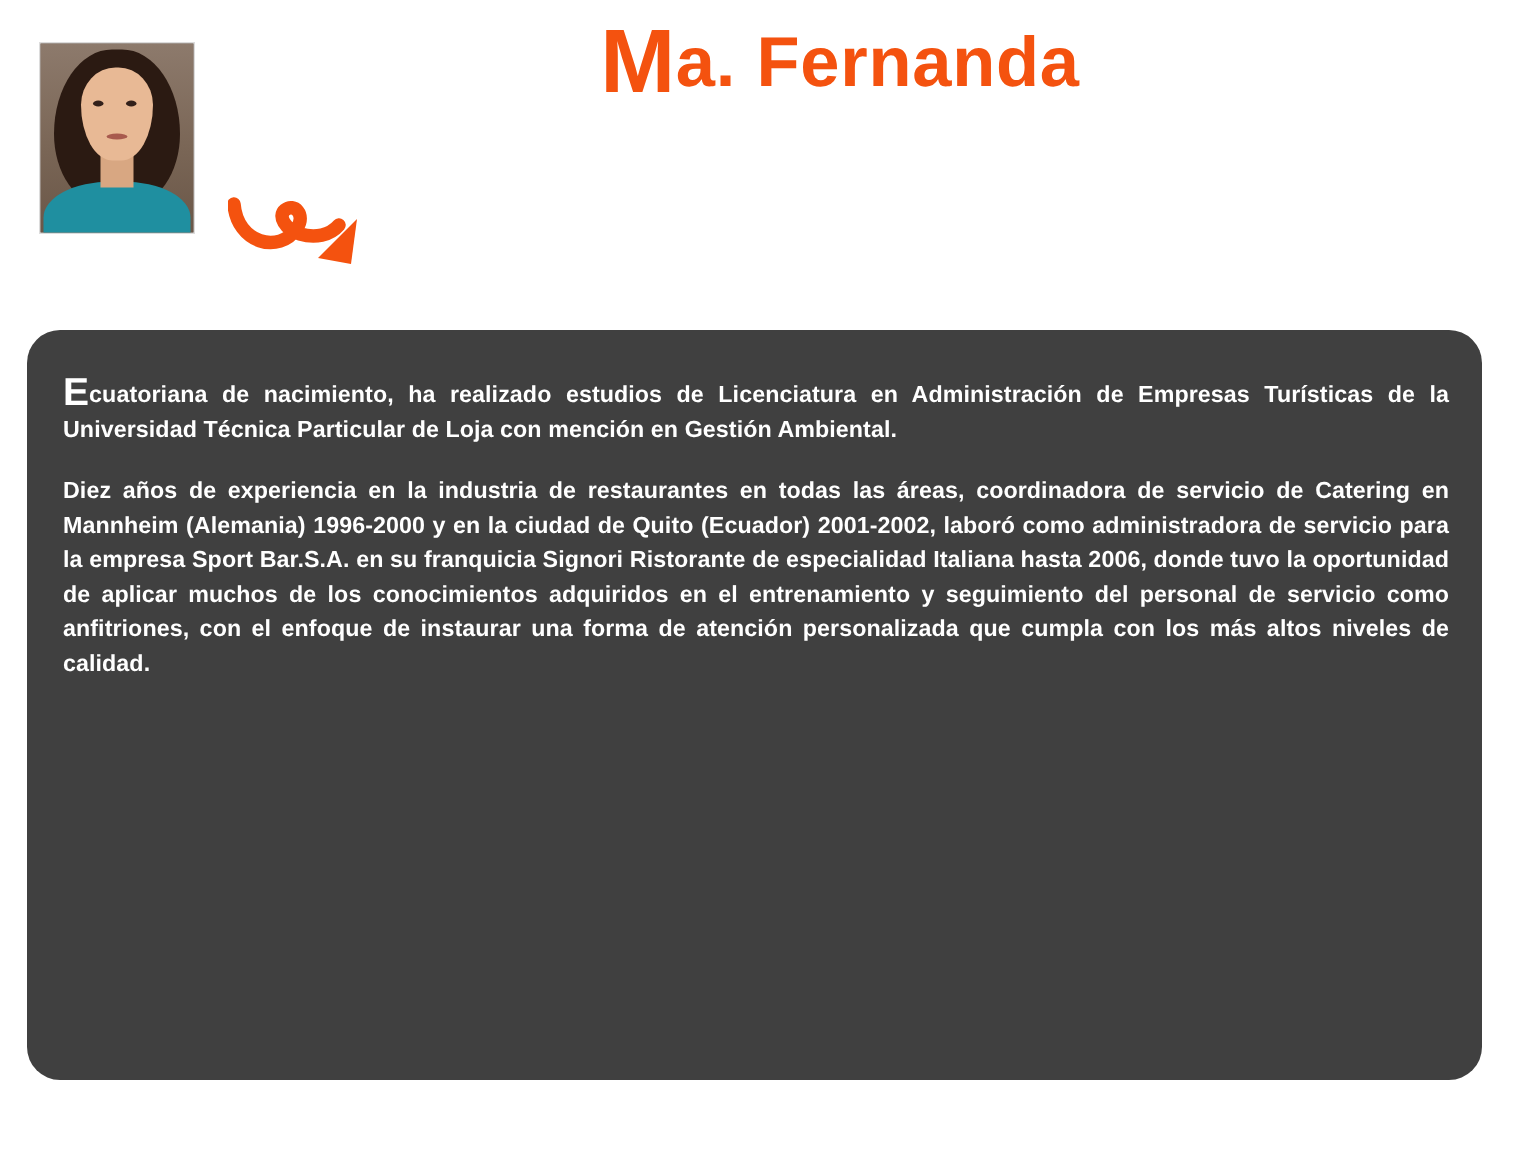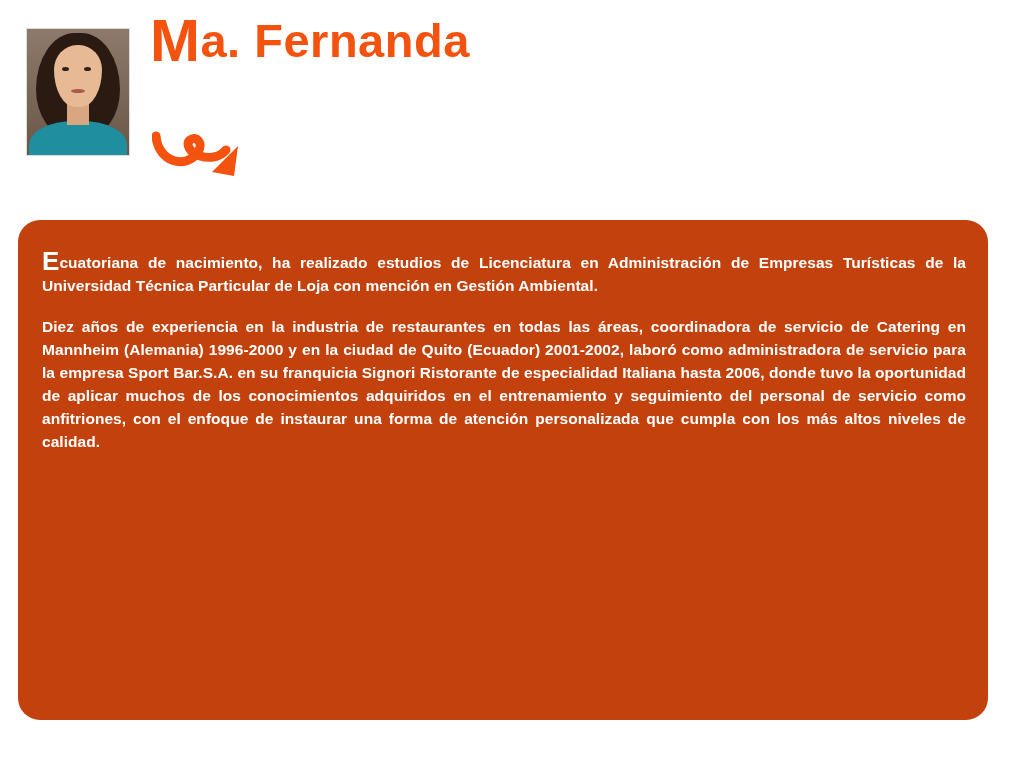--- a/index.html
+++ b/index.html
@@ -101,20 +101,21 @@
     top: 12px;
     width: 820px;
   }
   .title-line {
     color: #f4520f;
     font-size: 47px;
     font-weight: bold;
     line-height: 58px;
     letter-spacing: 0.5px;
     white-space: nowrap;
+    text-align: center;
   }
   .title-line .cap {
     font-size: 60px;
     line-height: 58px;
     vertical-align: -4px;
   }
 
   .swirl-arrow {
     position: absolute;
     left: 152px;
@@ -123,21 +124,21 @@
     height: 64px;
   }
 
   
   .panel {
     position: absolute;
     left: 18px;
     top: 220px;
     width: 970px;
     height: 500px;
-    background: #c2410c;
+    background: #404040;
     border-radius: 22px;
   }
   .panel-inner {
     position: absolute;
     left: 24px;
     top: 30px;
     right: 22px;
   }
   .para {
     color: #ffffff;

